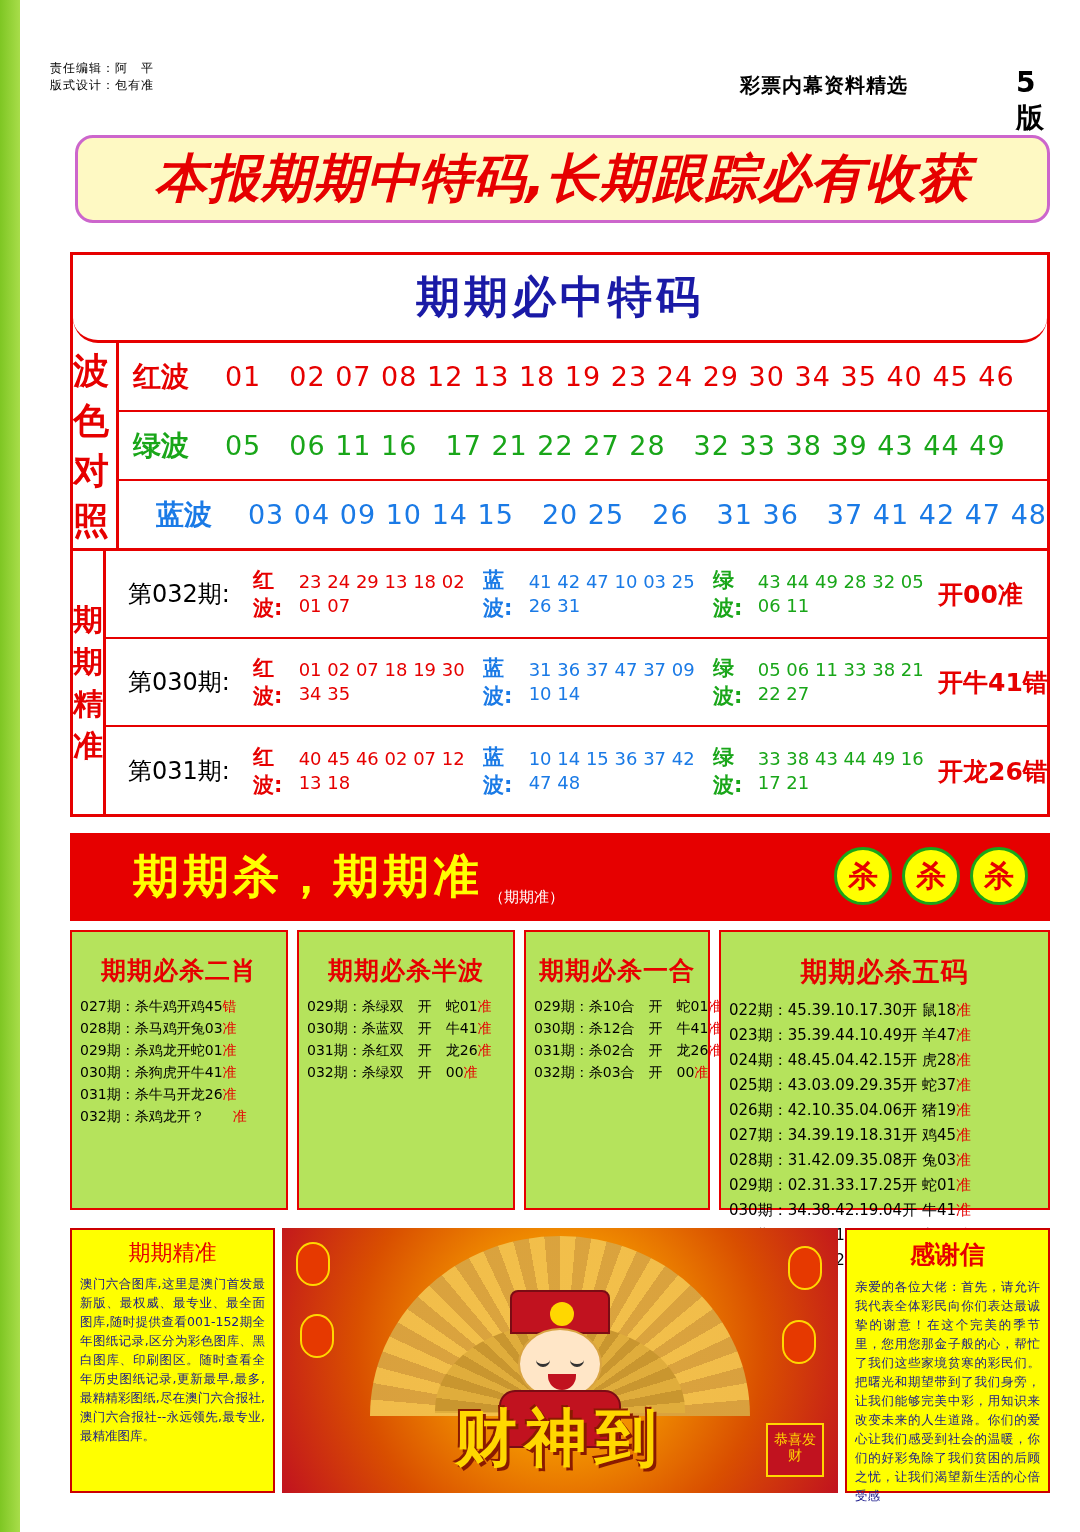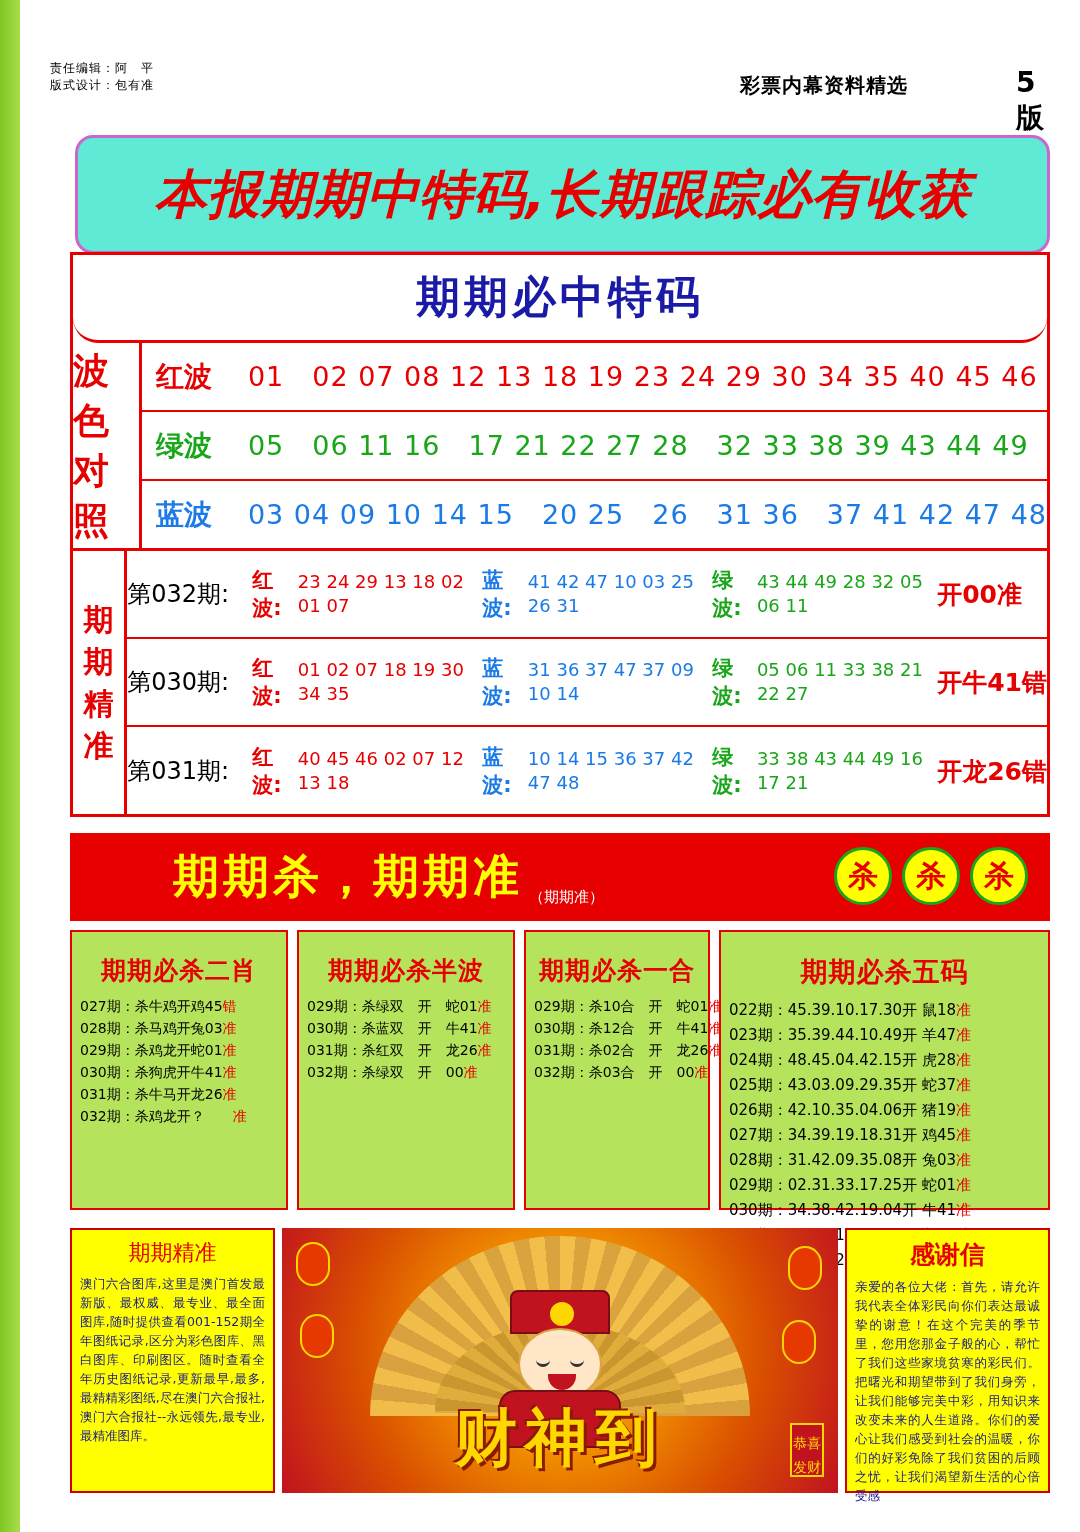--- a/index.html
+++ b/index.html
@@ -14,58 +14,58 @@
   .left-stripe{position:absolute;left:0;top:0;width:20px;height:1532px;background:linear-gradient(to right,#7ec623,#a8dd4a);}
   .page{position:absolute;left:20px;top:0;width:1040px;height:1532px;}
 
   
   .header{position:absolute;left:30px;top:60px;width:980px;height:48px;}
   .credits{position:absolute;left:0;top:0;font-size:12px;color:#000;line-height:17px;letter-spacing:1px;}
   .header-center{position:absolute;left:690px;top:12px;font-size:20px;font-weight:bold;color:#000;letter-spacing:1px;}
   .header-page{position:absolute;left:966px;top:6px;font-size:28px;font-weight:bold;color:#000;}
 
   
-  .banner{position:absolute;left:55px;top:135px;width:975px;height:119px;border:3px solid #cc66cc;border-radius:18px;background:#5eead4;box-sizing:border-box;display:flex;align-items:center;justify-content:center;}
+  .banner{position:absolute;left:55px;top:135px;width:975px;height:88px;border:3px solid #cc66cc;border-radius:18px;background:#fef9c3;box-sizing:border-box;display:flex;align-items:center;justify-content:center;}
   .banner-text{font-family:"DejaVu Sans","Liberation Sans",sans-serif;font-size:52px;font-weight:bold;font-style:italic;color:#e60000;letter-spacing:1px;white-space:nowrap;}
 
   
   .mainbox{position:absolute;left:50px;top:252px;width:980px;height:565px;border:3px solid #e60000;box-sizing:border-box;background:#fff;}
   .main-title{height:85px;display:flex;align-items:center;justify-content:center;border-bottom:3px solid #e60000;border-radius:25px;}
   .main-title span{font-size:44px;font-weight:bold;color:#1a1aa6;letter-spacing:4px;}
 
   .bose-wrap{display:flex;border-bottom:3px solid #e60000;height:205px;}
   .bose-label{width:125px;border-right:3px solid #e60000;display:flex;flex-direction:column;align-items:center;justify-content:center;}
   .bose-label span{font-size:36px;font-weight:bold;color:#e60000;line-height:50px;letter-spacing:2px;}
   .bose-rows{flex:1;display:flex;flex-direction:column;}
   .bose-row{flex:1;display:flex;align-items:center;border-bottom:2px solid #e60000;padding-left:14px;}
-  .bose-row:last-child{border-bottom:none;}
+  .bose-row:last-child{border-bottom:none;margin-left:23px;}
   .bose-name{font-size:28px;font-weight:bold;width:92px;flex:none;}
   .bose-nums{font-size:27px;letter-spacing:1px;white-space:nowrap;}
   .red{color:#e60000;}
   .green{color:#19a619;}
   .blue{color:#1a7ae6;}
 
   .qq-wrap{display:flex;height:auto;}
   .qq-label{width:125px;border-right:3px solid #e60000;display:flex;flex-direction:column;align-items:center;justify-content:center;padding:6px 0;}
   .qq-label span{font-size:30px;font-weight:bold;color:#e60000;line-height:42px;}
   .qq-rows{flex:1;}
-  .qq-row{display:flex;align-items:center;border-bottom:2px solid #e60000;height:88px;padding-left:0;box-sizing:border-box;}
+  .qq-row{display:flex;align-items:center;border-bottom:2px solid #e60000;height:88px;padding-left:22px;box-sizing:border-box;}
   .qq-row:last-child{border-bottom:none;}
   .qq-period{font-size:24px;color:#000;width:125px;flex:none;}
   .qq-cell{display:flex;align-items:center;}
   .qq-cell .tag{font-size:21px;font-weight:bold;margin-right:4px;}
   .qq-cell .nums{font-size:18px;line-height:24px;}
   .c1{width:230px;}
   .c2{width:230px;}
   .c3{width:225px;}
   .qq-res{font-size:25px;font-weight:bold;color:#e60000;white-space:nowrap;}
 
   
   .killbanner{position:absolute;left:50px;top:833px;width:980px;height:88px;background:#e60000;display:flex;align-items:center;}
-  .killbanner .kb-text{font-size:46px;font-weight:bold;color:#ffff00;margin-left:103px;letter-spacing:4px;}
+  .killbanner .kb-text{font-size:46px;font-weight:bold;color:#ffff00;margin-left:63px;letter-spacing:4px;}
   .killbanner .kb-sub{font-size:15px;color:#ffffff;margin-left:6px;align-self:flex-end;margin-bottom:14px;}
   .kb-badges{position:absolute;right:22px;top:14px;display:flex;gap:10px;}
   .kb-badge{width:58px;height:58px;border-radius:50%;background:#ffff00;border:3px solid #19a619;display:flex;align-items:center;justify-content:center;font-size:30px;font-weight:bold;color:#e60000;box-sizing:border-box;}
 
   
   .boxes{position:absolute;left:50px;top:930px;width:980px;height:280px;display:flex;gap:9px;}
   .gbox{background:#b5e35c;border:2px solid #e60000;box-sizing:border-box;padding:6px 8px;}
   .gbox.b1{width:218px;}
   .gbox.b2{width:218px;padding-left:8px;}
   .gbox.b3{width:186px;}
@@ -96,21 +96,21 @@
   .poster .god{position:absolute;left:50%;top:62px;transform:translateX(-50%);width:150px;height:150px;}
   .god .hat{position:absolute;left:25px;top:0;width:100px;height:44px;background:#c1121f;border-radius:8px 8px 0 0;border:2px solid #7a0c14;box-sizing:border-box;}
   .god .hat:after{content:"";position:absolute;left:38px;top:10px;width:24px;height:24px;background:#ffd700;border-radius:50%;}
   .god .face{position:absolute;left:33px;top:38px;width:84px;height:72px;background:#ffe6c7;border-radius:42px/36px;border:2px solid #d9a441;box-sizing:border-box;}
   .god .eye{position:absolute;top:26px;width:14px;height:8px;border-bottom:3px solid #333;border-radius:0 0 14px 14px;}
   .god .eye.l{left:16px;}
   .god .eye.r{right:16px;}
   .god .mouth{position:absolute;left:28px;top:44px;width:28px;height:16px;background:#c1121f;border-radius:0 0 16px 16px;}
   .god .body{position:absolute;left:14px;top:100px;width:122px;height:58px;background:#c1121f;border-radius:16px 16px 0 0;border:2px solid #7a0c14;box-sizing:border-box;}
   .poster .bigtext{position:absolute;left:0;right:0;top:168px;text-align:center;font-size:62px;font-weight:bold;color:#ffd700;letter-spacing:8px;text-shadow:3px 3px 0 #8a1a00,-2px -2px 0 #8a1a00;font-family:"DejaVu Sans","Liberation Sans",sans-serif;}
-  .poster .seal{position:absolute;right:14px;bottom:16px;width:34px;height:54px;background:#c1121f;border:2px solid #ffd700;color:#ffd700;font-size:14px;line-height:24px;text-align:center;padding-top:6px;box-sizing:border-box;}
+  .poster .seal{position:absolute;right:14px;bottom:16px;width:58px;height:54px;background:#c1121f;border:2px solid #ffd700;color:#ffd700;font-size:14px;line-height:16px;text-align:center;padding-top:6px;box-sizing:border-box;}
   .poster .lantern{position:absolute;width:34px;height:44px;background:#e63900;border-radius:50%/40%;border:2px solid #ffd700;box-sizing:border-box;}
   .poster .l1{left:14px;top:14px;}
   .poster .l2{left:18px;top:86px;}
   .poster .l3{right:16px;top:18px;}
   .poster .l4{right:22px;top:92px;}
 </style>
 </head>
 <body>
 
 <div class="left-stripe"></div>

